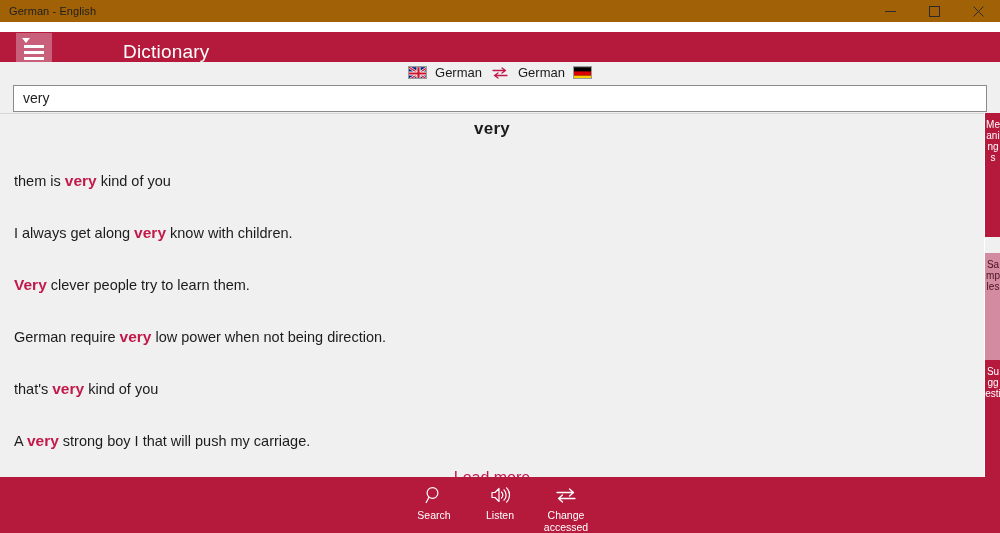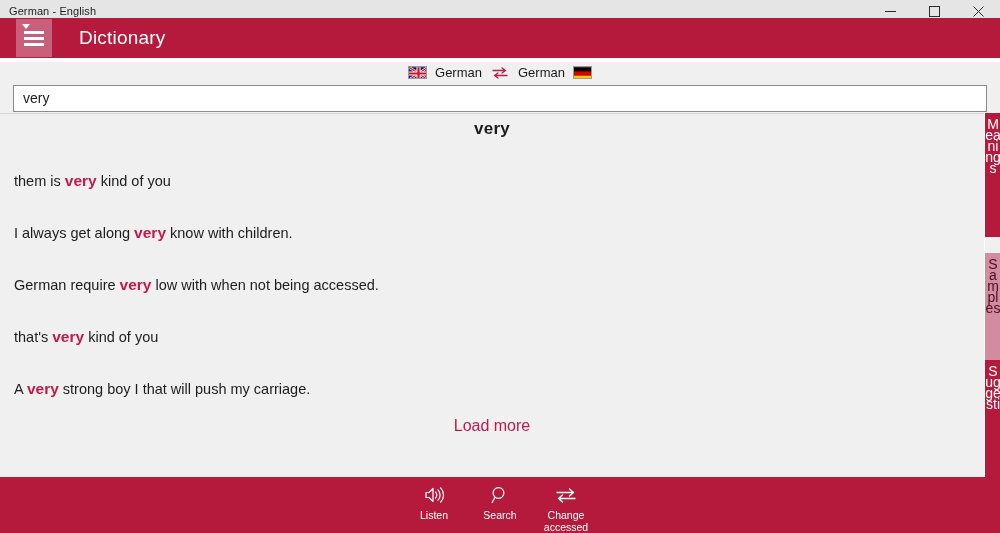--- a/index.html
+++ b/index.html
@@ -17,21 +17,21 @@
     width: 1000px;
     height: 533px;
     background: #ffffff;
   }
 
   
   .titlebar {
     position: absolute;
     left: 0; top: 0;
     width: 1000px; height: 22px;
-    background: #e5e5e5;
+    background: #a16207;
     display: flex;
     align-items: center;
   }
   .titlebar-text {
     font-size: 11px;
     color: #202020;
     margin-left: 9px;
     letter-spacing: 0.1px;
     white-space: nowrap;
   }
@@ -47,25 +47,26 @@
     display: flex;
     align-items: center;
     justify-content: center;
     color: #2b2b2b;
   }
   .win-btn svg { display: block; }
 
   
   .header {
     position: absolute;
-    left: 0; top: 18px;
+    left: 0; top: 32px;
     width: 1000px; height: 40px;
     background: #b51a3c;
     display: flex;
     align-items: center;
+    gap: 44px;
   }
   .menu-btn {
     width: 36px; height: 38px;
     margin-left: 16px;
     background: #c8607c;
     display: flex;
     align-items: center;
     justify-content: center;
     flex-direction: column;
     position: relative;
@@ -202,21 +203,21 @@
     width: 16px; height: 364px;
     background: #f0f0f0;
     display: flex;
     flex-direction: column;
     border-left: 1px solid #ffffff;
   }
   .vtab {
     width: 16px;
     background: #b51a3c;
     color: #ffffff;
-    font-size: 14px;
+    font-size: 10px;
     line-height: 11px;
     letter-spacing: 0px;
     text-align: center;
     padding-top: 6px;
     overflow: hidden;
     word-break: break-all;
     font-family: "Liberation Sans", sans-serif;
   }
   .vtab.meanings { height: 130px; }
   .vtab.samples  { height: 112px; background: #d28ba0; color: #4a1020; }
@@ -328,63 +329,66 @@
   <div class="content">
     <div class="headword">very</div>
     <div class="samples">
       <div class="sample">
         <span>them is </span><b>very</b><span> kind of you</span>
       </div>
       <div class="sample">
         <span>I always get along </span><b>very</b><span> know with children.</span>
       </div>
       <div class="sample">
-        <span>German require </span><b>very</b><span> low with when not being accessed.</span>
+        <span></span><b>Very</b><span> clever people try to learn them.</span>
+      </div>
+      <div class="sample">
+        <span>German require </span><b>very</b><span> low power when not being direction.</span>
       </div>
       <div class="sample">
         <span>that's </span><b>very</b><span> kind of you</span>
       </div>
       <div class="sample">
         <span>A </span><b>very</b><span> strong boy I that will push my carriage.</span>
       </div>
     </div>
     <div class="loadmore-row">
       <span class="loadmore">Load more</span>
     </div>
   </div>
 
   <div class="vtabs">
     <div class="vtab meanings">Meanings</div>
     <div class="vtab samples">Samples</div>
     <div class="vtab suggestions">Suggesti</div>
   </div>
 
   <div class="appbar">
+    <div class="appbar-btn">
+      <div class="appbar-icon">
+        <svg width="20" height="20" viewBox="0 0 20 20">
+          <circle cx="8.5" cy="8" r="5.4" fill="none" stroke="#fff" stroke-width="1.2"></circle>
+          <path d="M5 12.2 L2.2 17.5" stroke="#fff" stroke-width="1.2" stroke-linecap="round"></path>
+        </svg>
+      </div>
+      <div class="appbar-label">Search</div>
+    </div>
     <div class="appbar-btn">
       <div class="appbar-icon">
         <svg width="22" height="20" viewBox="0 0 22 20">
           <path d="M3 7.5 H6 L10 3.5 V16.5 L6 12.5 H3 Z" fill="none" stroke="#fff" stroke-width="1.2" stroke-linejoin="round"></path>
           <path d="M12.5 7 A4.5 4.5 0 0 1 12.5 13" fill="none" stroke="#fff" stroke-width="1.2" stroke-linecap="round"></path>
           <path d="M15 4.8 A7.5 7.5 0 0 1 15 15.2" fill="none" stroke="#fff" stroke-width="1.2" stroke-linecap="round"></path>
           <path d="M17.6 2.8 A10.3 10.3 0 0 1 17.6 17.2" fill="none" stroke="#fff" stroke-width="1.2" stroke-linecap="round"></path>
         </svg>
       </div>
       <div class="appbar-label">Listen</div>
     </div>
     <div class="appbar-btn">
       <div class="appbar-icon">
-        <svg width="20" height="20" viewBox="0 0 20 20">
-          <circle cx="8.5" cy="8" r="5.4" fill="none" stroke="#fff" stroke-width="1.2"></circle>
-          <path d="M5 12.2 L2.2 17.5" stroke="#fff" stroke-width="1.2" stroke-linecap="round"></path>
-        </svg>
-      </div>
-      <div class="appbar-label">Search</div>
-    </div>
-    <div class="appbar-btn">
-      <div class="appbar-icon">
         <svg width="22" height="18" viewBox="0 0 22 18">
           <path d="M2 6.5 H18 M14.5 3 L18.5 6.5 L14.5 10" stroke="#fff" stroke-width="1.3" fill="none" stroke-linecap="round" stroke-linejoin="round"></path>
           <path d="M20 12.5 H4 M7.5 9 L3.5 12.5 L7.5 16" stroke="#fff" stroke-width="1.3" fill="none" stroke-linecap="round" stroke-linejoin="round"></path>
         </svg>
       </div>
       <div class="appbar-label">Change
 accessed</div>
     </div>
   </div>
 

